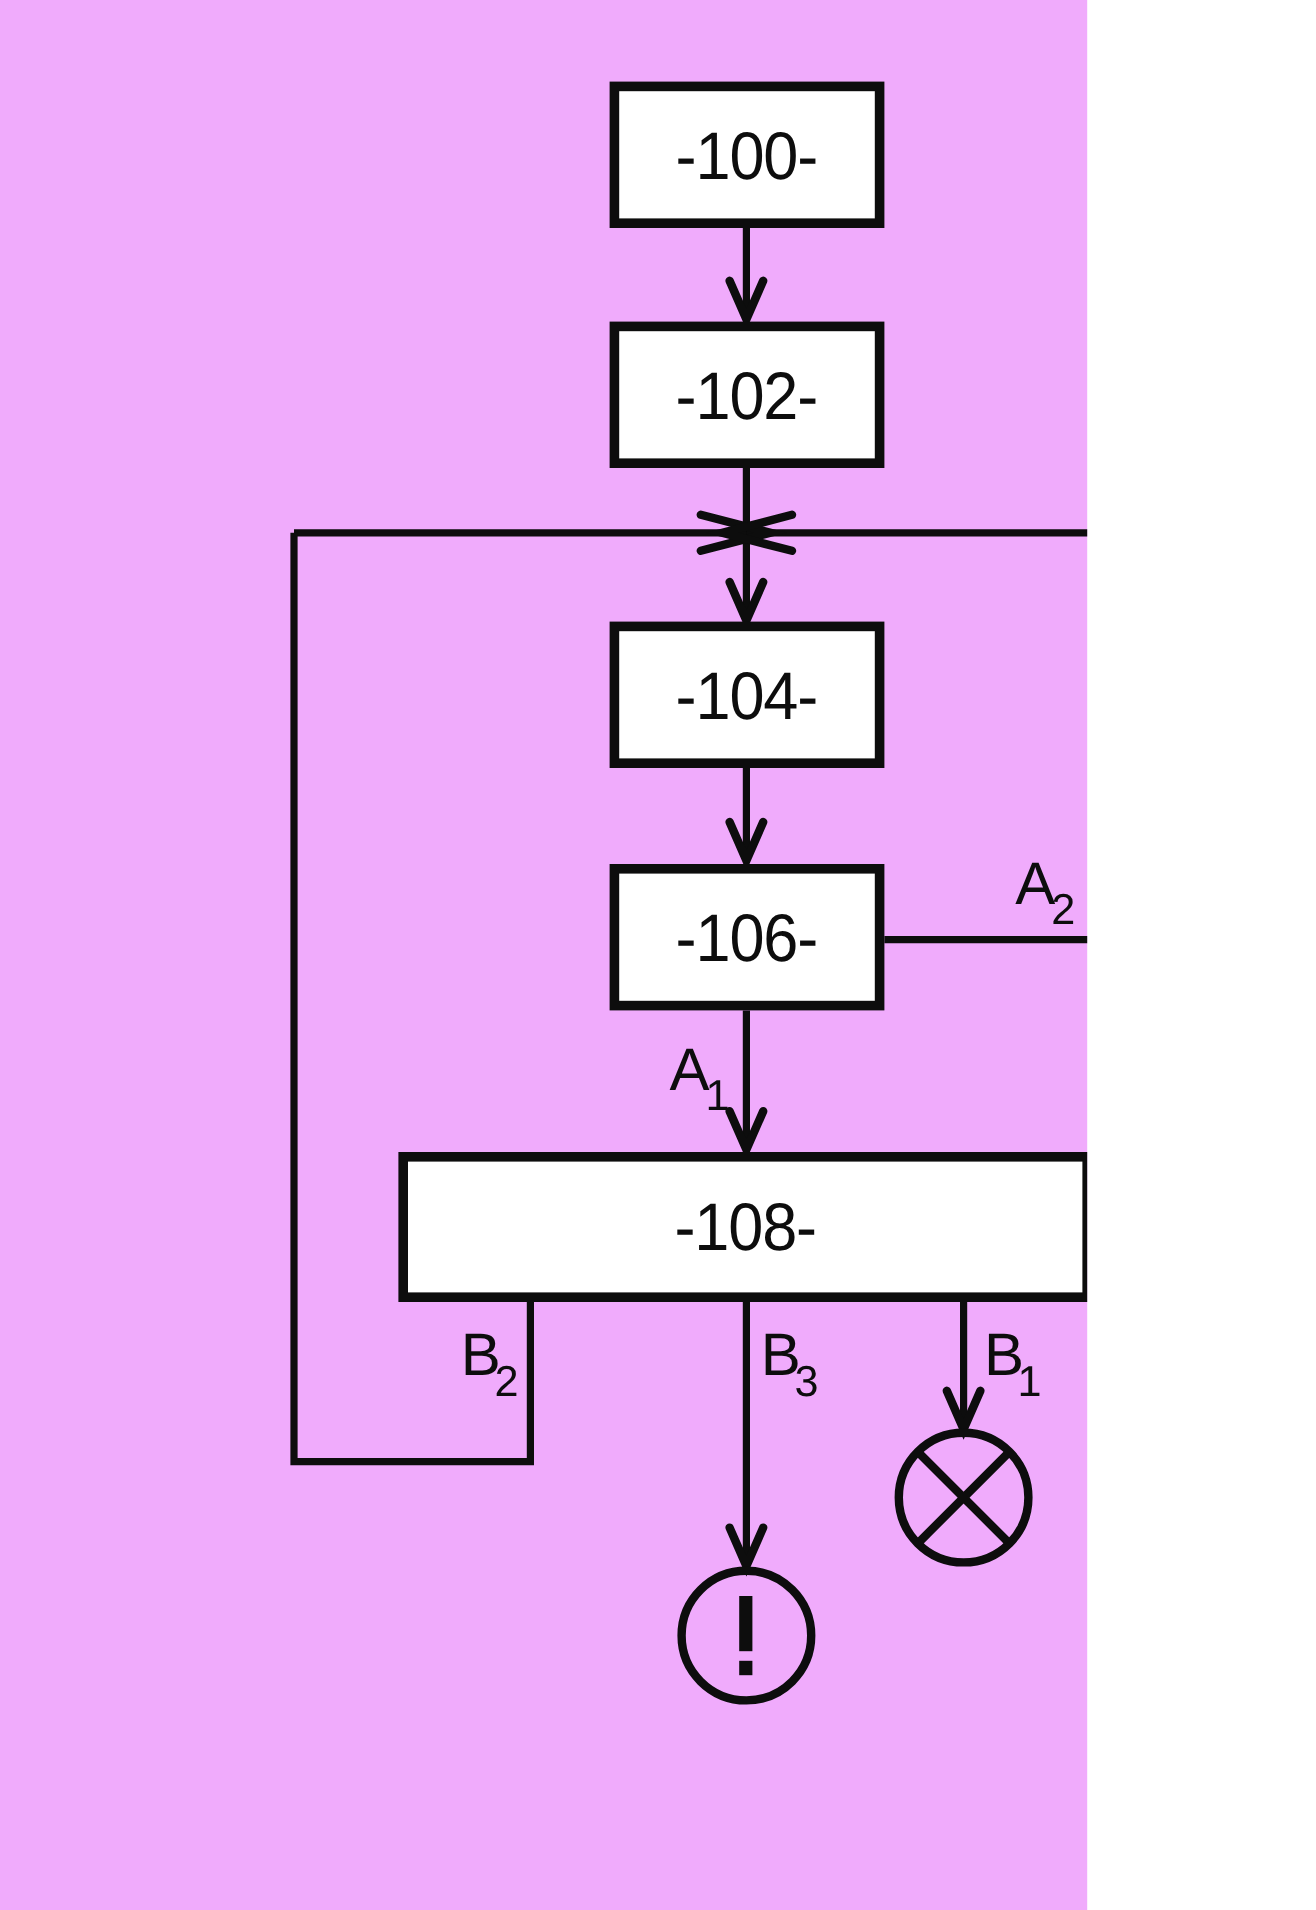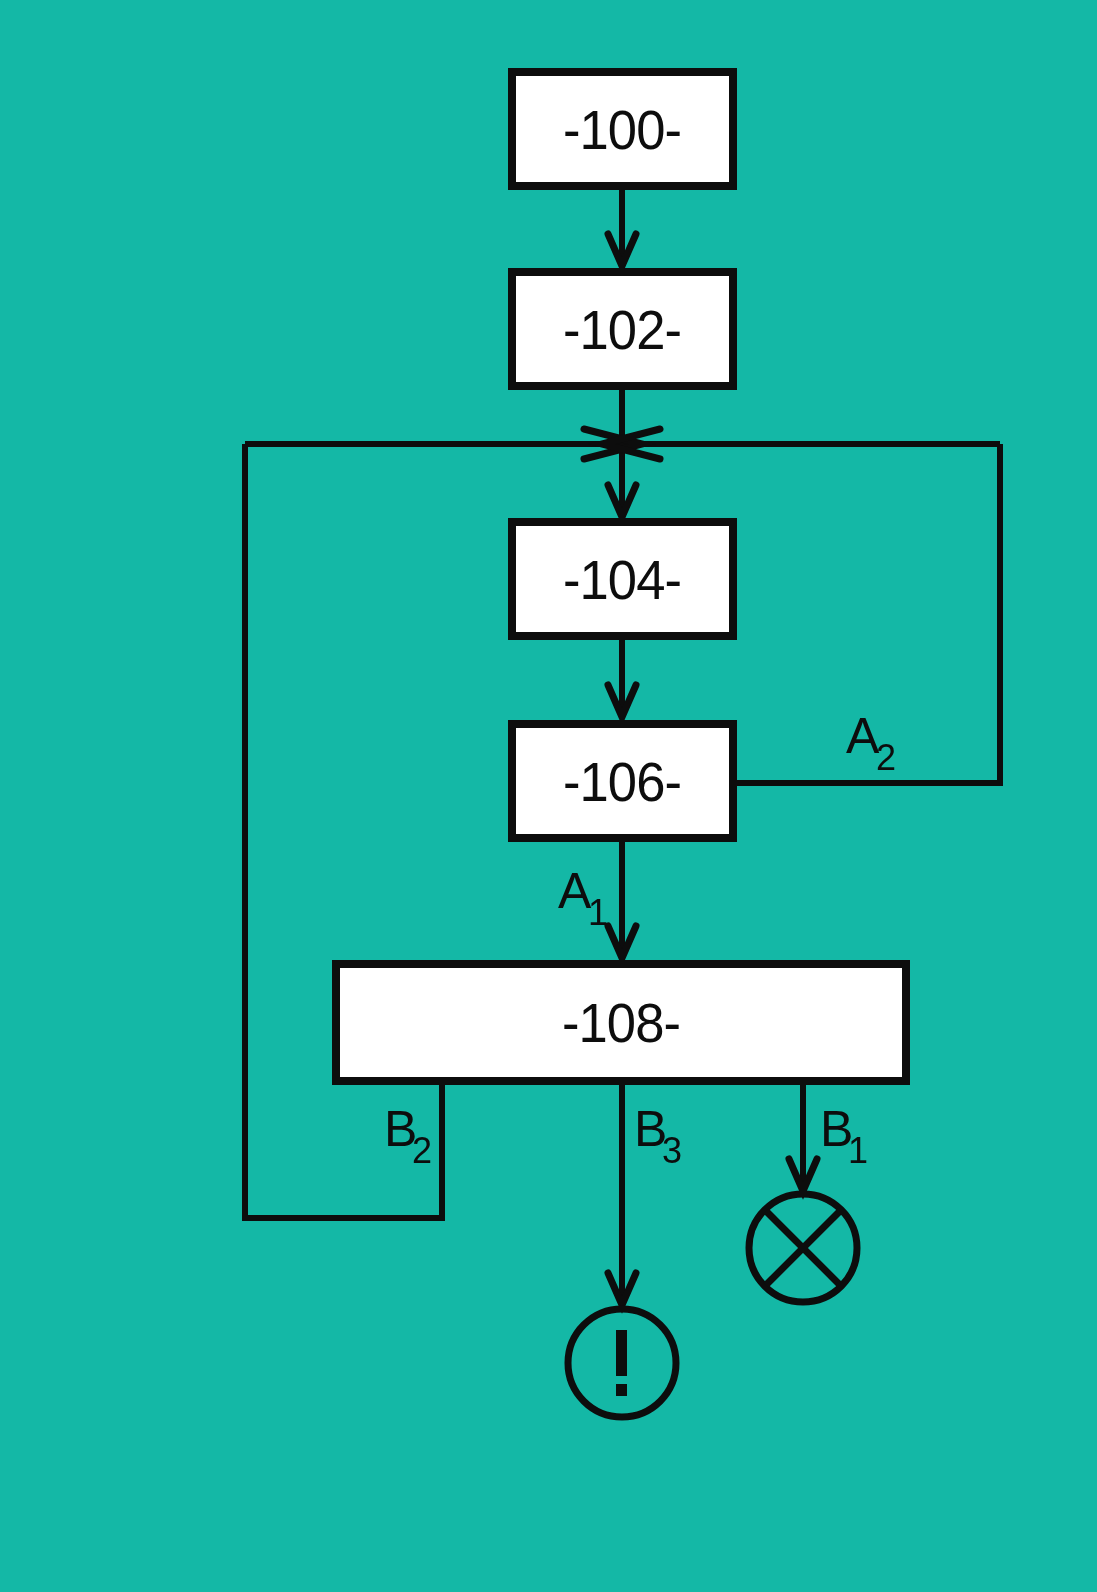--- a/index.html
+++ b/index.html
@@ -1,20 +1,20 @@
 <!DOCTYPE html>
 <html><head>
 <meta charset="utf-8">
 <style>
   html, body { margin: 0; padding: 0; background: #ffffff; }
   .page {
     position: relative;
-    width: 1097px;
+    width: 906px;
     height: 1592px;
-    background: #14b8a6;
+    background: #f0abfc;
     font-family: "Liberation Sans", sans-serif;
     overflow: hidden;
   }
   svg.flow {
     position: absolute;
     left: 0; top: 0;
     width: 1097px; height: 1592px;
     display: block;
   }
   .node-label {

